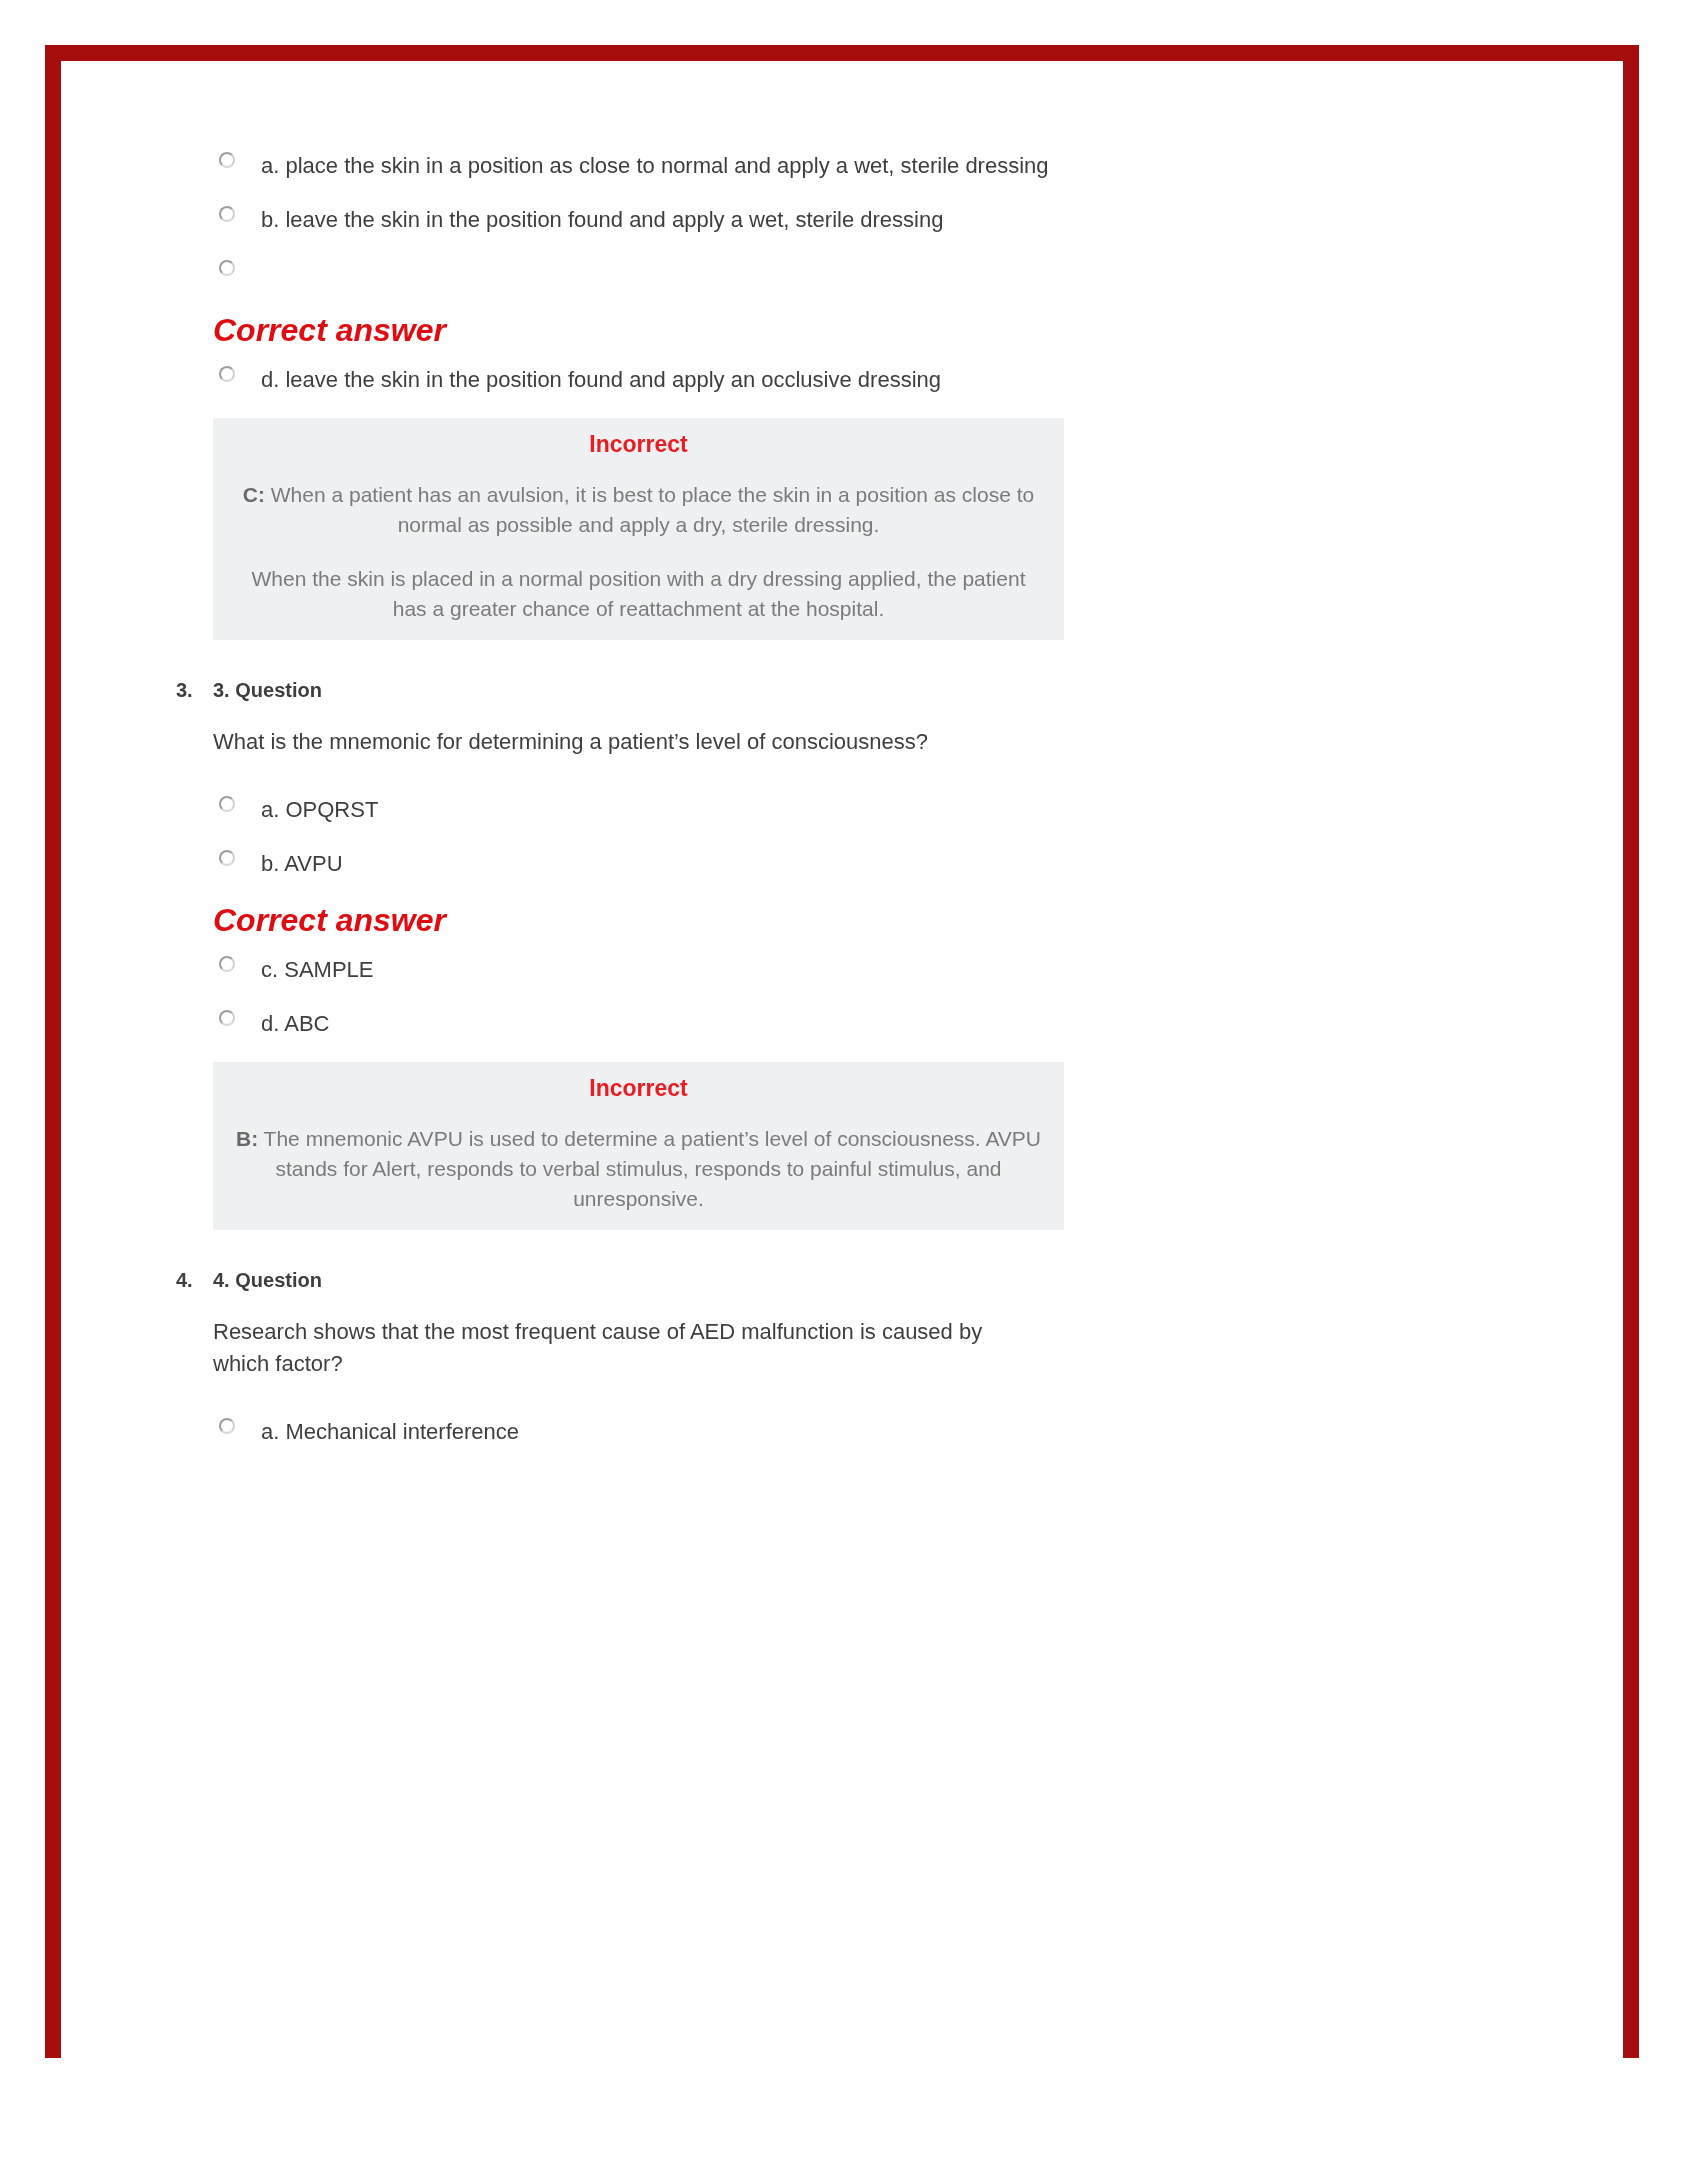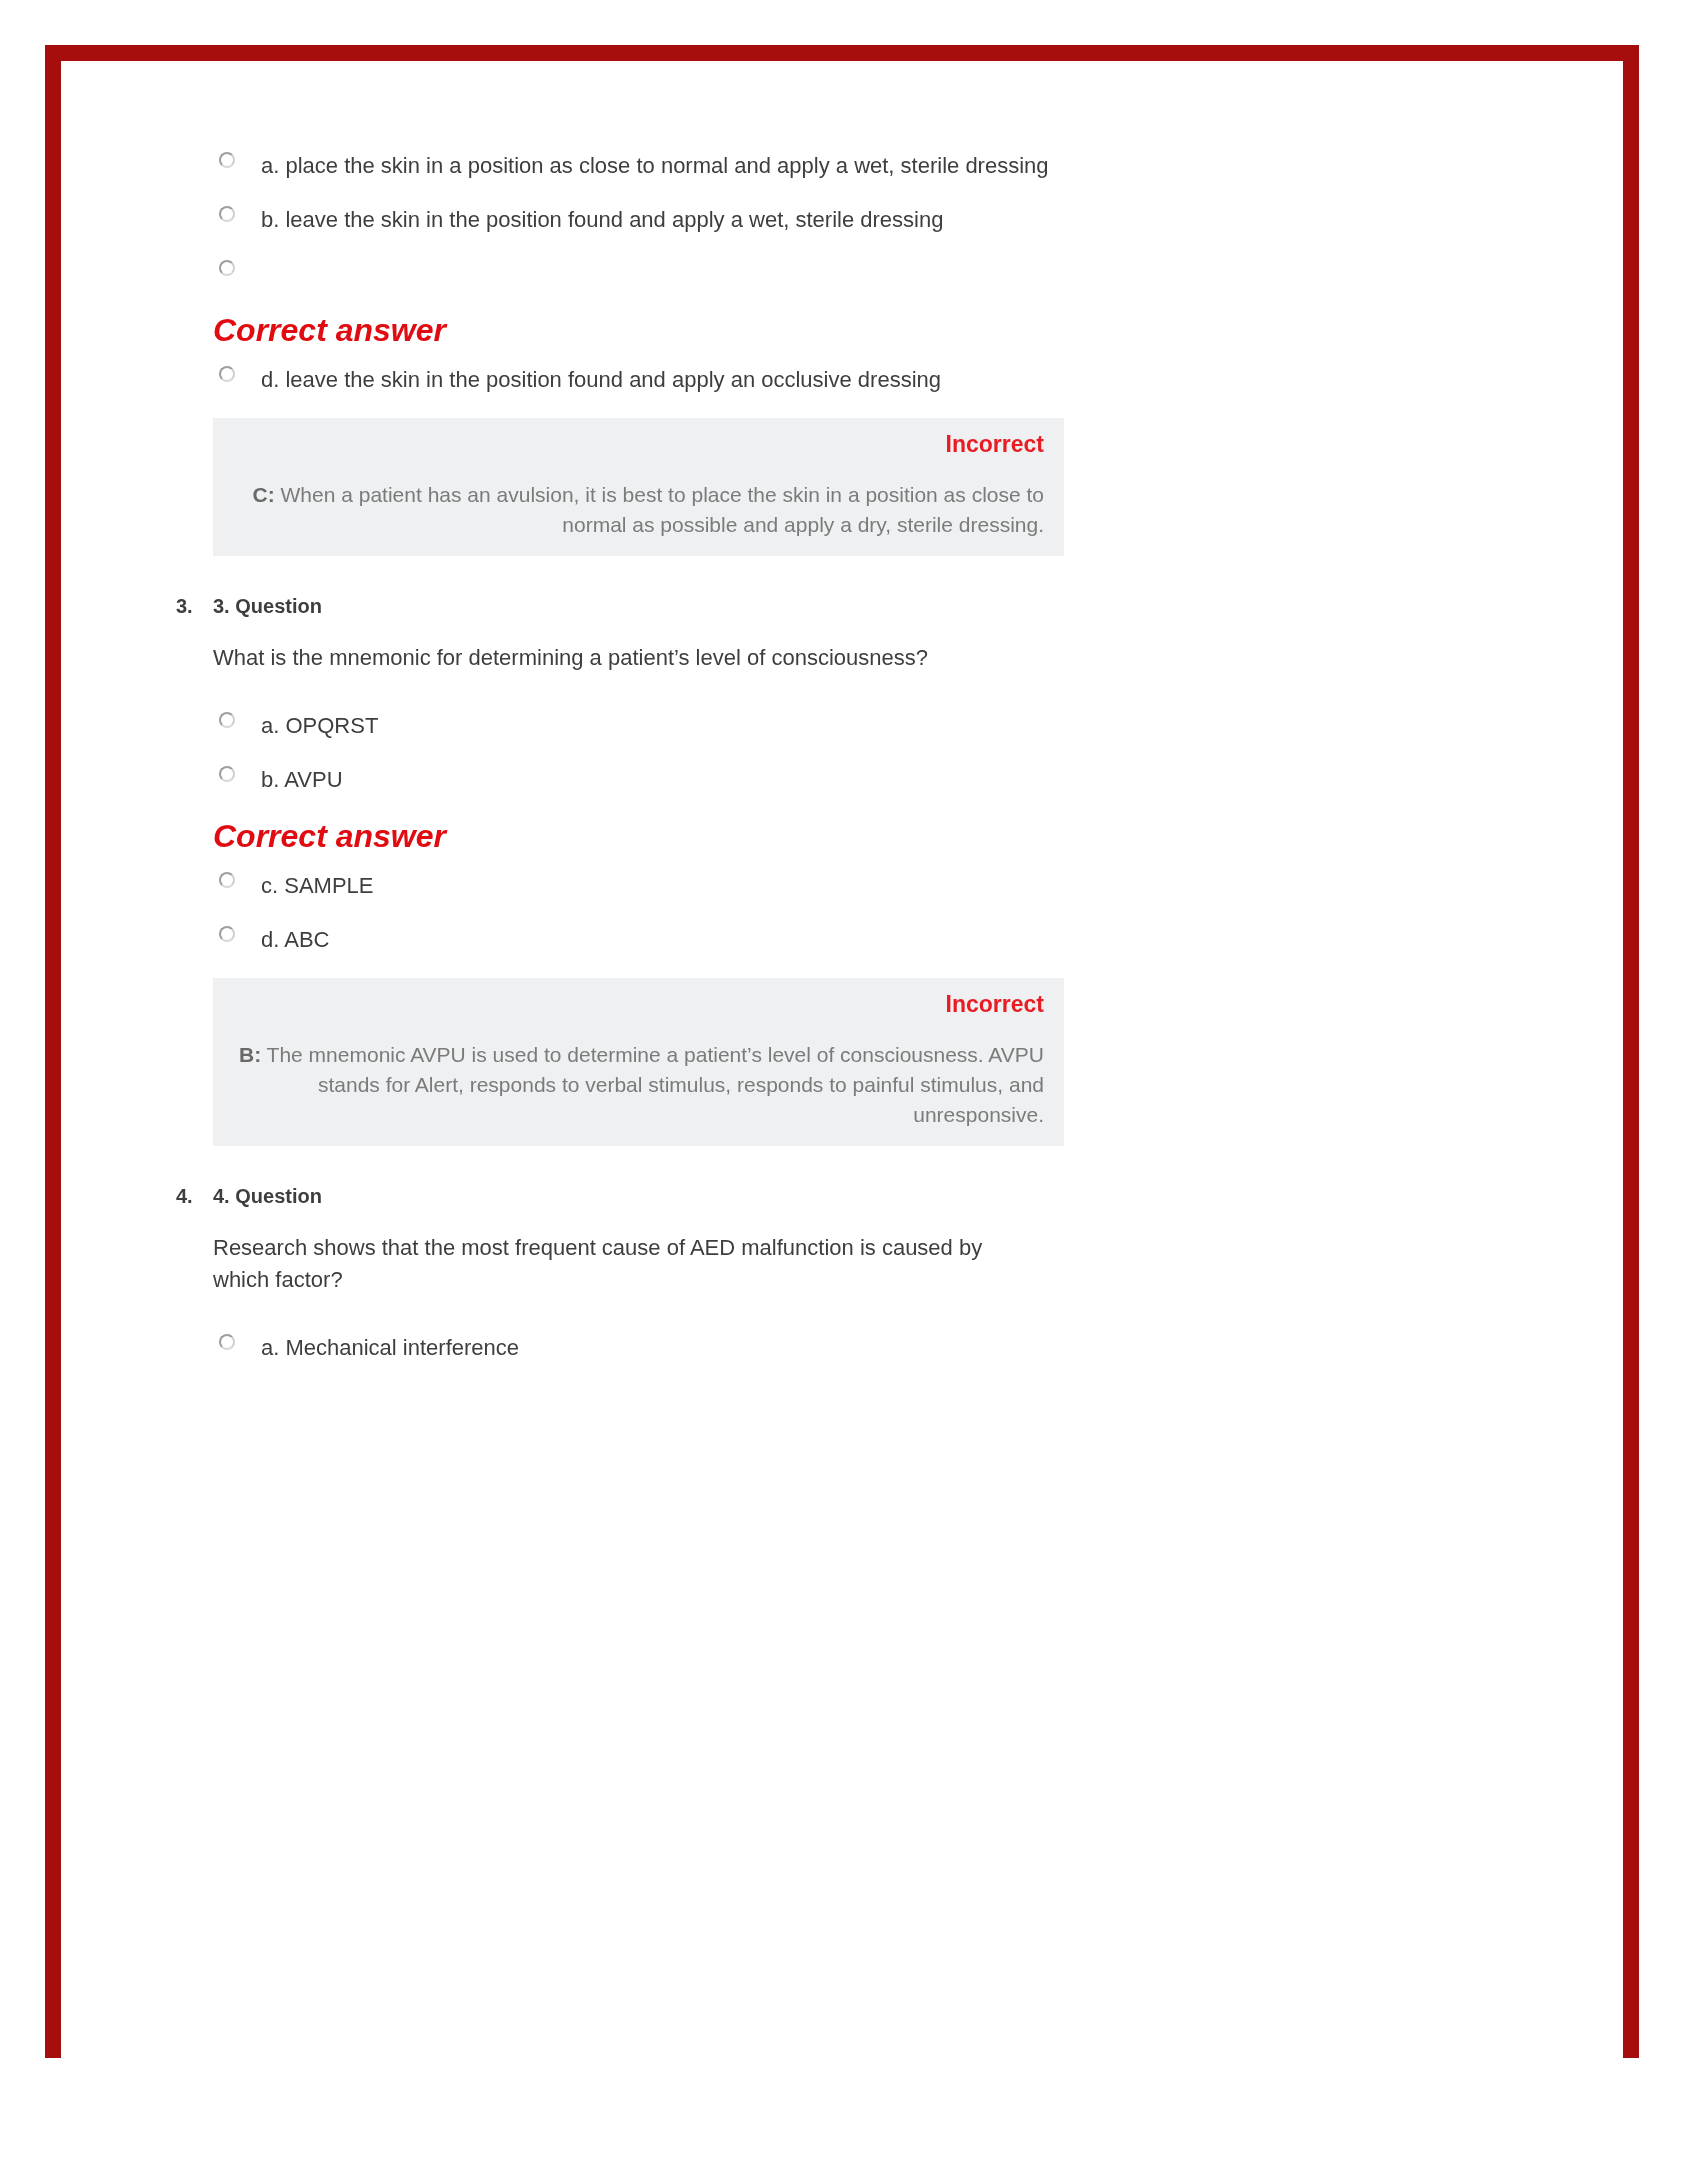--- a/index.html
+++ b/index.html
@@ -50,21 +50,21 @@
     font-style: italic;
     color: var(--correct-red, #e10c11);
     margin: 6px 0 16px 0;
   }
   .feedback {
     width: 851px;
     box-sizing: border-box;
     background: var(--box-bg, #eef0f1);
     padding: 12px 20px 16px 20px;
     margin: 12px 0 36px 0;
-    text-align: right;
+    text-align: center;
   }
   .feedback-status {
     color: var(--incorrect-red, #ea1c23);
     font-weight: bold;
     font-size: 23px;
     line-height: 28px;
     margin: 0 0 22px 0;
   }
   .feedback p {
     color: var(--text-gray, #7b7b7b);
@@ -109,20 +109,21 @@
       <span class="radio"></span>
     </div>
     <div class="correct">Correct answer</div>
     <div class="option">
       <span class="radio"></span><span>d. leave the skin in the position found and apply an occlusive dressing</span>
     </div>
 
     <div class="feedback">
       <div class="feedback-status">Incorrect</div>
       <p><strong>C:</strong><span> When a patient has an avulsion, it is best to place the skin in a position as close to normal as possible and apply a dry, sterile dressing.</span></p>
+      <p>When the skin is placed in a normal position with a dry dressing applied, the patient has a greater chance of reattachment at the hospital.</p>
     </div>
 
     <div class="qheader">
       <span class="qnum">3.</span>
       <span>3. Question</span>
     </div>
     <div class="qtext">What is the mnemonic for determining a patient’s level of consciousness?</div>
 
     <div class="option">
       <span class="radio"></span><span>a. OPQRST</span>

